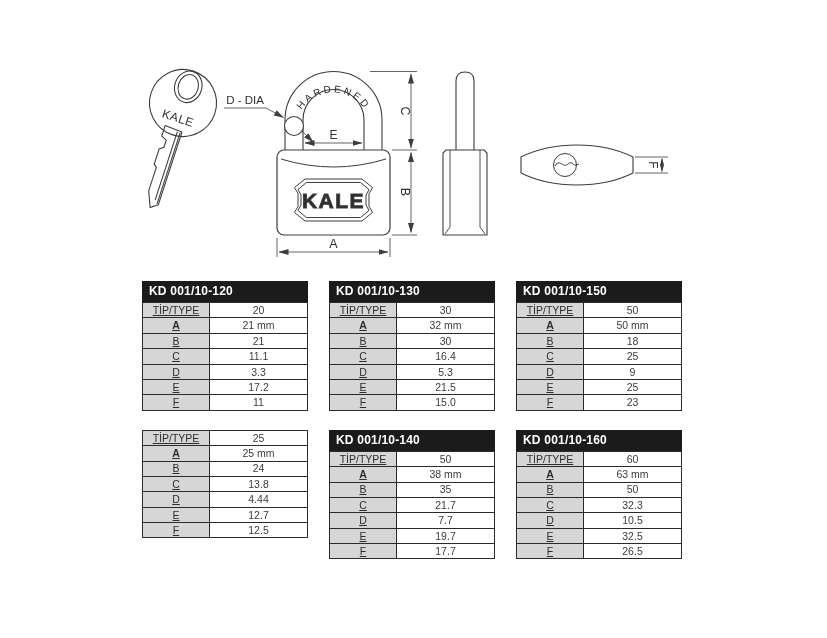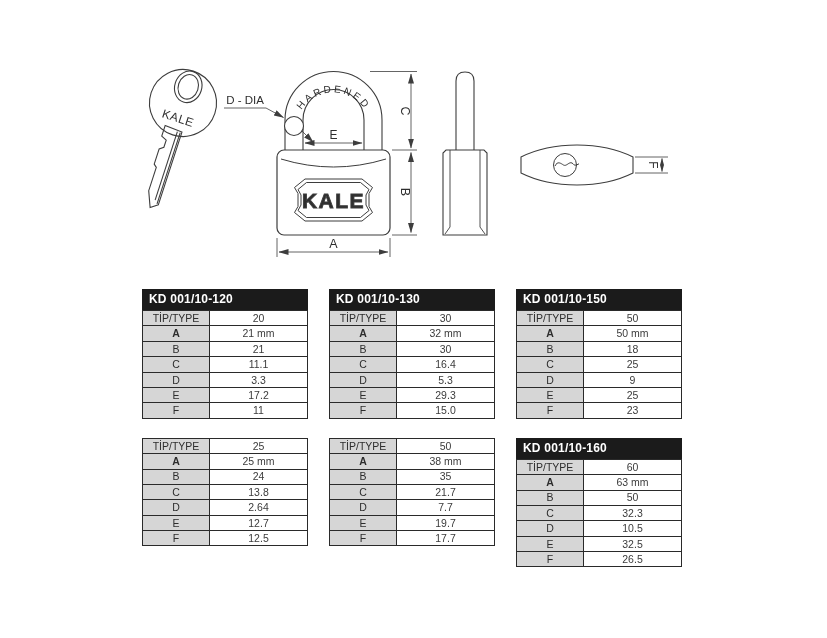--- a/index.html
+++ b/index.html
@@ -1,29 +1,29 @@
 <!DOCTYPE html>
 <html style="--header-bg: #1b1b1b; --label-bg: #d6d6d6; --line: #3d3d3d; --value-text: #3b3b3b;"><head>
 <meta charset="utf-8">
 <style>
   html,body{margin:0;padding:0;background:#fff;}
   .page{position:relative;width:827px;height:638px;background:#fff;overflow:hidden;
         font-family:"Liberation Sans",sans-serif;}
   .drawing{position:absolute;left:0;top:0;}
   svg text{fill:#2e2e2e;font-family:"Liberation Sans",sans-serif;}
   
-  .tables{position:absolute;left:142px;top:289px;display:grid;
+  .tables{position:absolute;left:142px;top:281px;display:grid;
           grid-template-columns:repeat(3,166px);column-gap:21px;row-gap:19px;}
   .spec-table{width:166px;}
   .tt{height:21px;line-height:21px;background:var(--header-bg,#1b1b1b);color:#fff;
       font-size:12px;font-weight:bold;padding-left:7px;letter-spacing:.2px;box-sizing:border-box;}
   .tg{width:100%;border-collapse:collapse;background:#fff;table-layout:fixed;}
   .tg td{border:1px solid #2a2a2a;height:14.4px;padding:0;text-align:center;
          font-size:10.5px;line-height:1;color:var(--value-text,#3b3b3b);}
-  .tg td.lc{width:40%;background:var(--label-bg,#d6d6d6);color:#2d2d2d;}
+  .tg td.lc{width:40%;background:var(--label-bg,#d6d6d6);color:#2d2d2d;text-decoration:underline;}
   .tg tr:nth-child(2) td.lc{font-weight:bold;}
 </style>
 </head>
 <body>
 
 <div class="page">
 
   <svg class="drawing" width="827" height="282" viewBox="0 0 827 282">
     <defs>
       <marker id="ae" markerWidth="10" markerHeight="7" refX="9.5" refY="3" orient="auto" markerUnits="userSpaceOnUse">
@@ -177,21 +177,21 @@
         <tr>
               <td class="lc">C</td>
               <td>16.4</td>
             </tr>
         <tr>
               <td class="lc">D</td>
               <td>5.3</td>
             </tr>
         <tr>
               <td class="lc">E</td>
-              <td>29.3</td>
+              <td>21.5</td>
             </tr>
         <tr>
               <td class="lc">F</td>
               <td>15.0</td>
             </tr>
       </tbody>
         </table>
     </div>
 
     <div class="spec-table">
@@ -244,35 +244,36 @@
         <tr>
               <td class="lc">B</td>
               <td>24</td>
             </tr>
         <tr>
               <td class="lc">C</td>
               <td>13.8</td>
             </tr>
         <tr>
               <td class="lc">D</td>
-              <td>2.64</td>
+              <td>4.44</td>
             </tr>
         <tr>
               <td class="lc">E</td>
               <td>12.7</td>
             </tr>
         <tr>
               <td class="lc">F</td>
               <td>12.5</td>
             </tr>
       </tbody>
         </table>
     </div>
 
     <div class="spec-table">
+      <div class="tt">KD 001/10-140</div>
       <table class="tg">
           <tbody>
         <tr>
               <td class="lc">TİP/TYPE</td>
               <td>50</td>
             </tr>
         <tr>
               <td class="lc">A</td>
               <td>38 mm</td>
             </tr>

